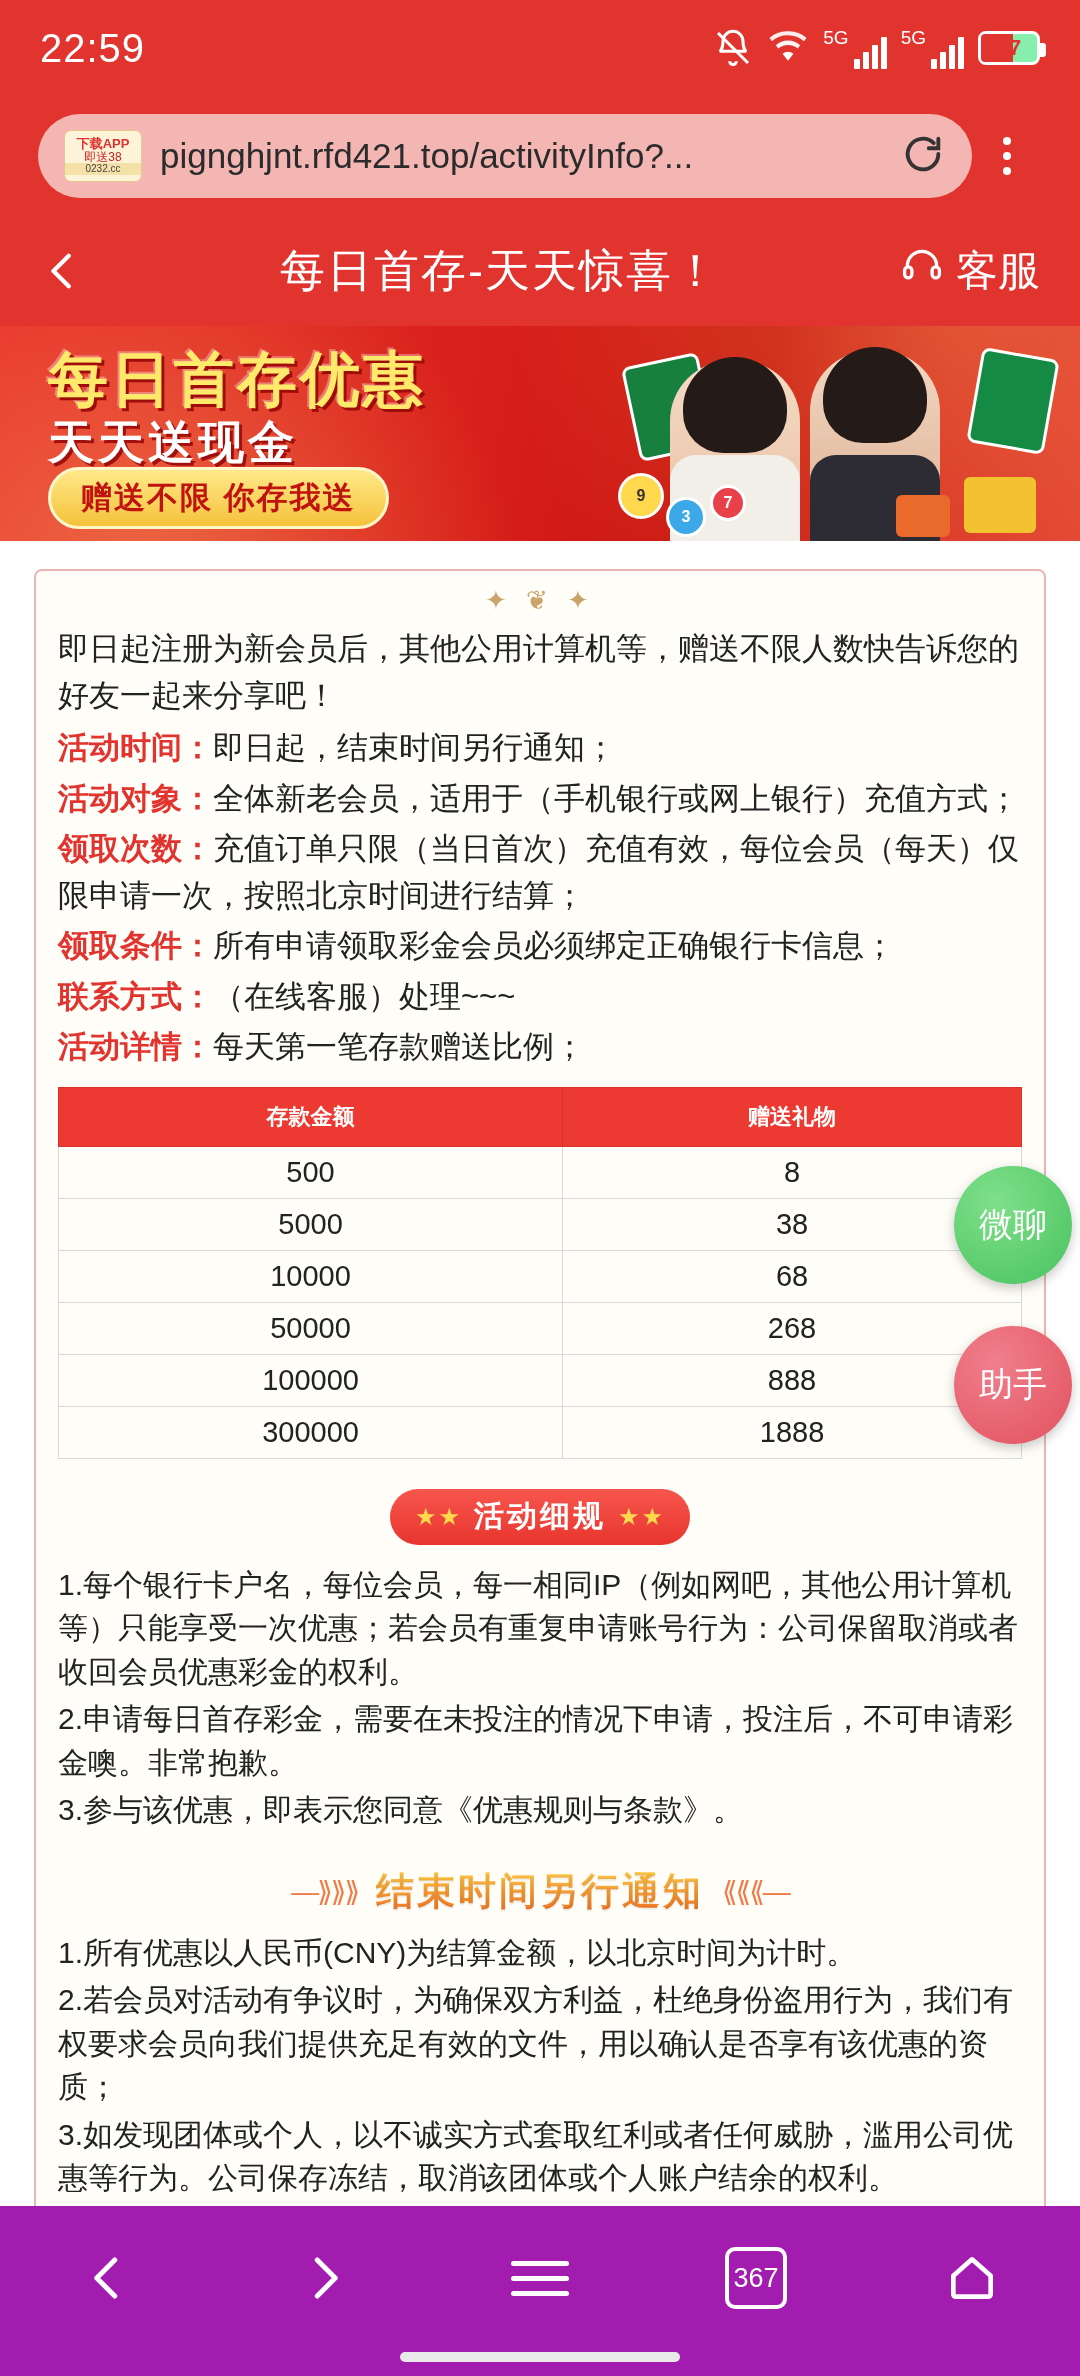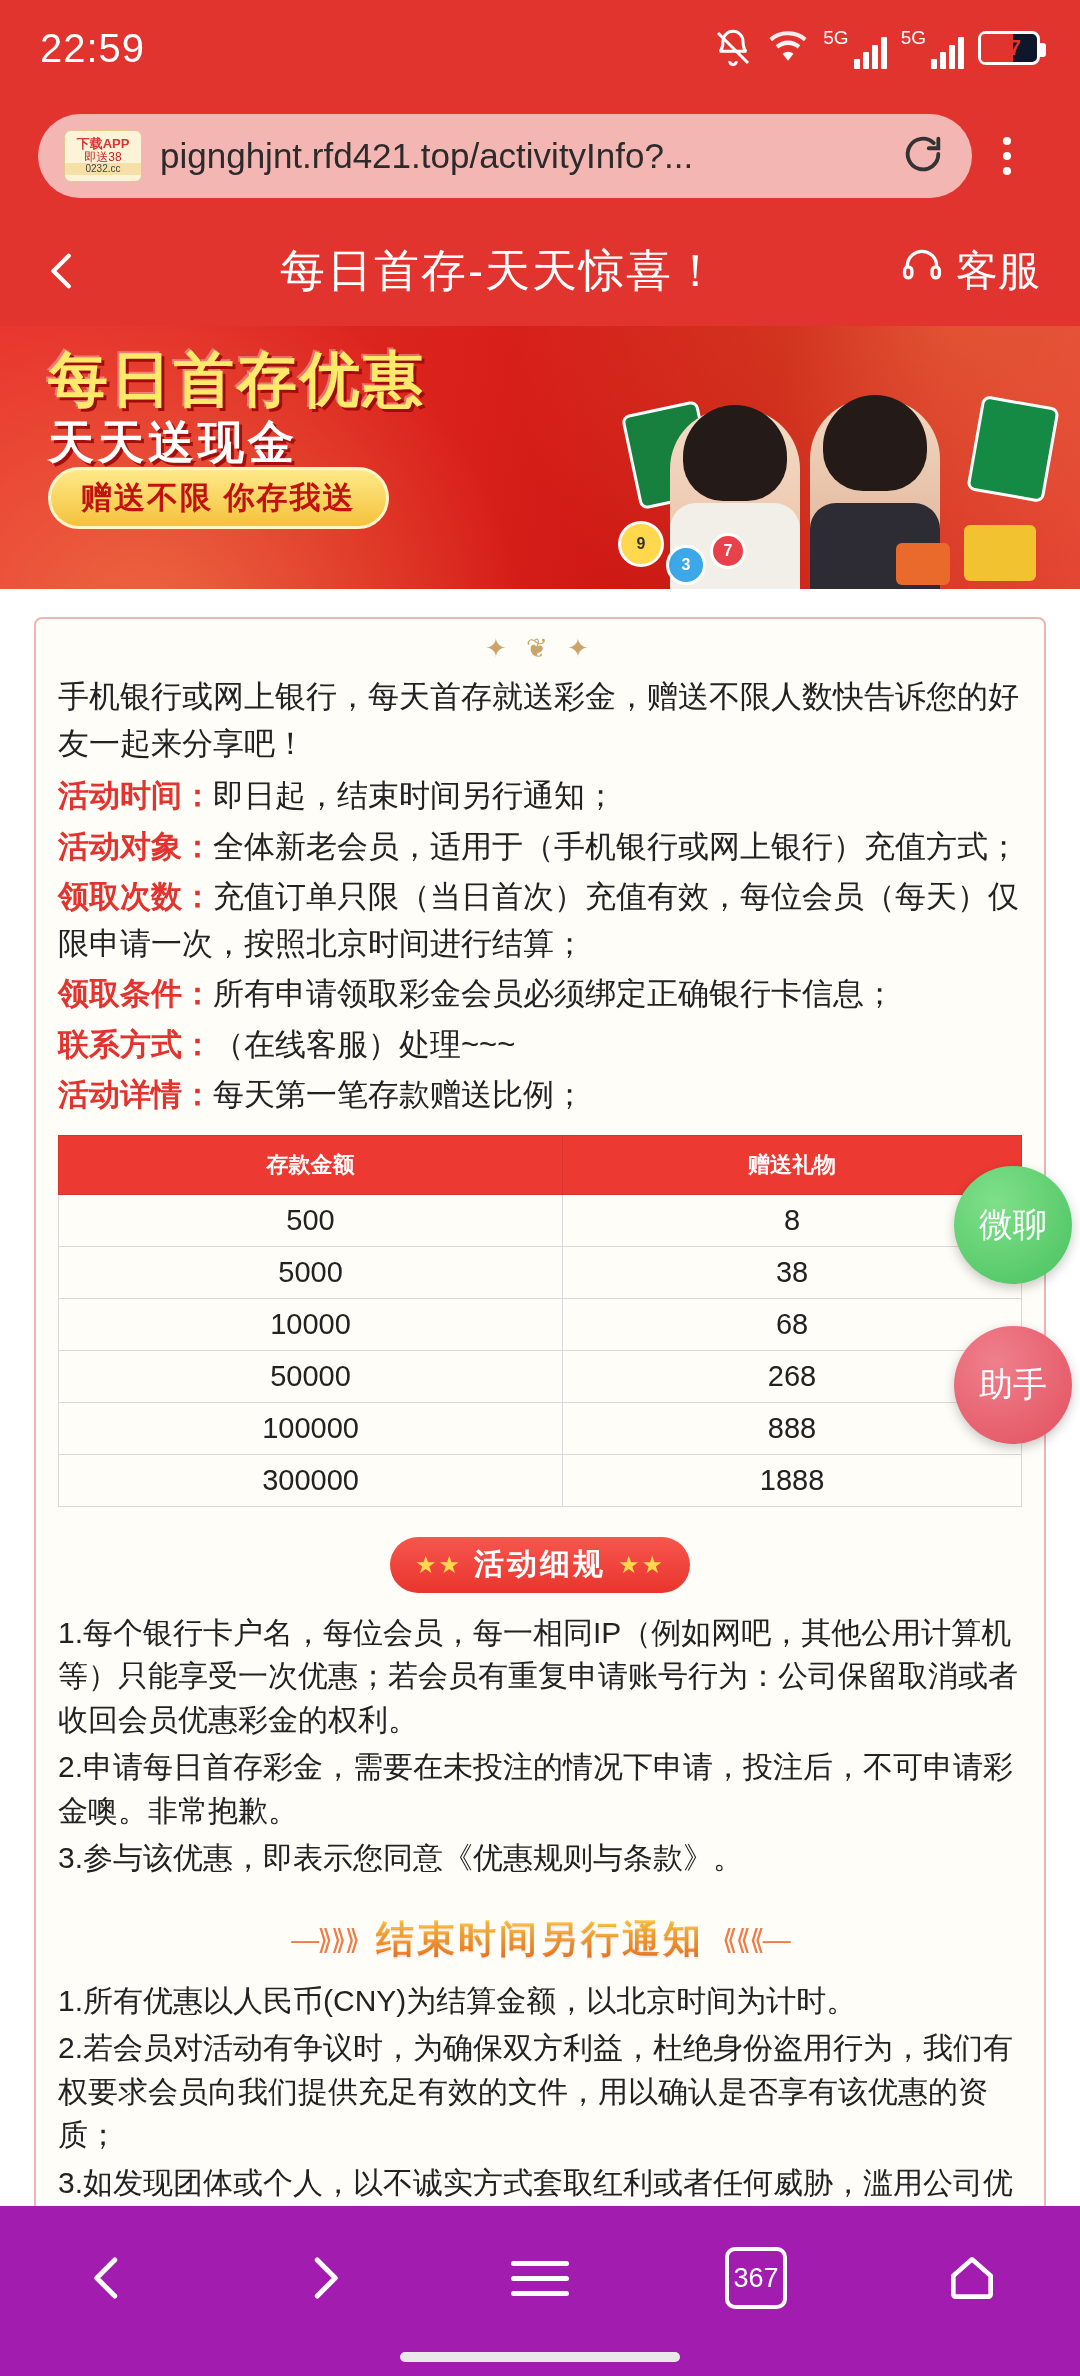--- a/index.html
+++ b/index.html
@@ -23,21 +23,21 @@
   .net-label{ font-size:19px; line-height:1; margin-bottom:22px; }
   .bars{ display:flex; align-items:flex-end; gap:3px; height:34px; }
   .bars i{ width:6px; background:#fff; display:block; border-radius:1px;}
   .bars i:nth-child(1){height:10px}
   .bars i:nth-child(2){height:17px}
   .bars i:nth-child(3){height:24px}
   .bars i:nth-child(4){height:32px}
   .battery{
     width:62px;height:34px;border:3px solid #fff;border-radius:8px;
     position:relative;display:flex;align-items:center;justify-content:center;
-    font-size:22px;font-weight:bold;color:#e2342f;background:#0f172a;
+    font-size:22px;font-weight:bold;color:#e2342f;background:#86efac;
   }
   .battery:after{
     content:"";position:absolute;right:-9px;top:9px;width:6px;height:14px;
     background:#fff;border-radius:0 3px 3px 0;
   }
   .battery .fill{
     position:absolute;left:0;top:0;bottom:0;width:58%;background:#e2342f;
     border-radius:4px 0 0 4px;
   }
   .battery span{ position:relative; z-index:2; }
@@ -73,21 +73,21 @@
     display:flex; align-items:center; padding:0 40px; position:relative;
   }
   .back-chevron{ width:60px; font-size:0; }
   .page-title{
     flex:1; text-align:center; font-size:45px; font-weight:500; letter-spacing:2px;
   }
   .service{ display:flex; align-items:center; gap:12px; font-size:42px; }
 
   
   .banner{
-    height:263px; position:relative; overflow:hidden;
+    height:215px; position:relative; overflow:hidden;
     background:linear-gradient(100deg,#e8322c 0%,#d81f1a 45%,#c5130f 70%,#e03a2f 100%);
     text-decoration:underline;
   }
   .banner:before{
     content:""; position:absolute; inset:0;
     background:
       radial-gradient(circle at 14% 120%, rgba(255,220,120,.35), transparent 38%),
       radial-gradient(circle at 88% -10%, rgba(255,170,90,.35), transparent 45%);
   }
   .banner-left{ position:absolute; left:48px; top:22px; width:560px; }
@@ -297,21 +297,21 @@
     <div class="ball" style="left:100px;bottom:20px;width:36px;height:36px;background:#e8414a;color:#fff;">7</div>
     <div class="gift" style="right:44px;bottom:8px;width:72px;height:56px;"></div>
     <div class="gift" style="right:130px;bottom:4px;width:54px;height:42px;background:#e96a2a;"></div>
   </div>
 </div>
 
 <div class="content-wrap">
   <div class="card-box">
     <div class="ornament">✦ ❦ ✦</div>
 
-    <div class="para">手机银行或网上银行，每天首存就送彩金，赠送不限人数快告诉您的好友一起来分享吧！</div>
+    <div class="para">即日起注册为新会员后，其他公用计算机等，赠送不限人数快告诉您的好友一起来分享吧！</div>
 
     <div class="kv">
       <b>活动时间：</b><span>即日起，结束时间另行通知；</span>
     </div>
     <div class="kv">
       <b>活动对象：</b><span>全体新老会员，适用于（手机银行或网上银行）充值方式；</span>
     </div>
     <div class="kv">
       <b>领取次数：</b><span>充值订单只限（当日首次）充值有效，每位会员（每天）仅限申请一次，按照北京时间进行结算；</span>
     </div>

